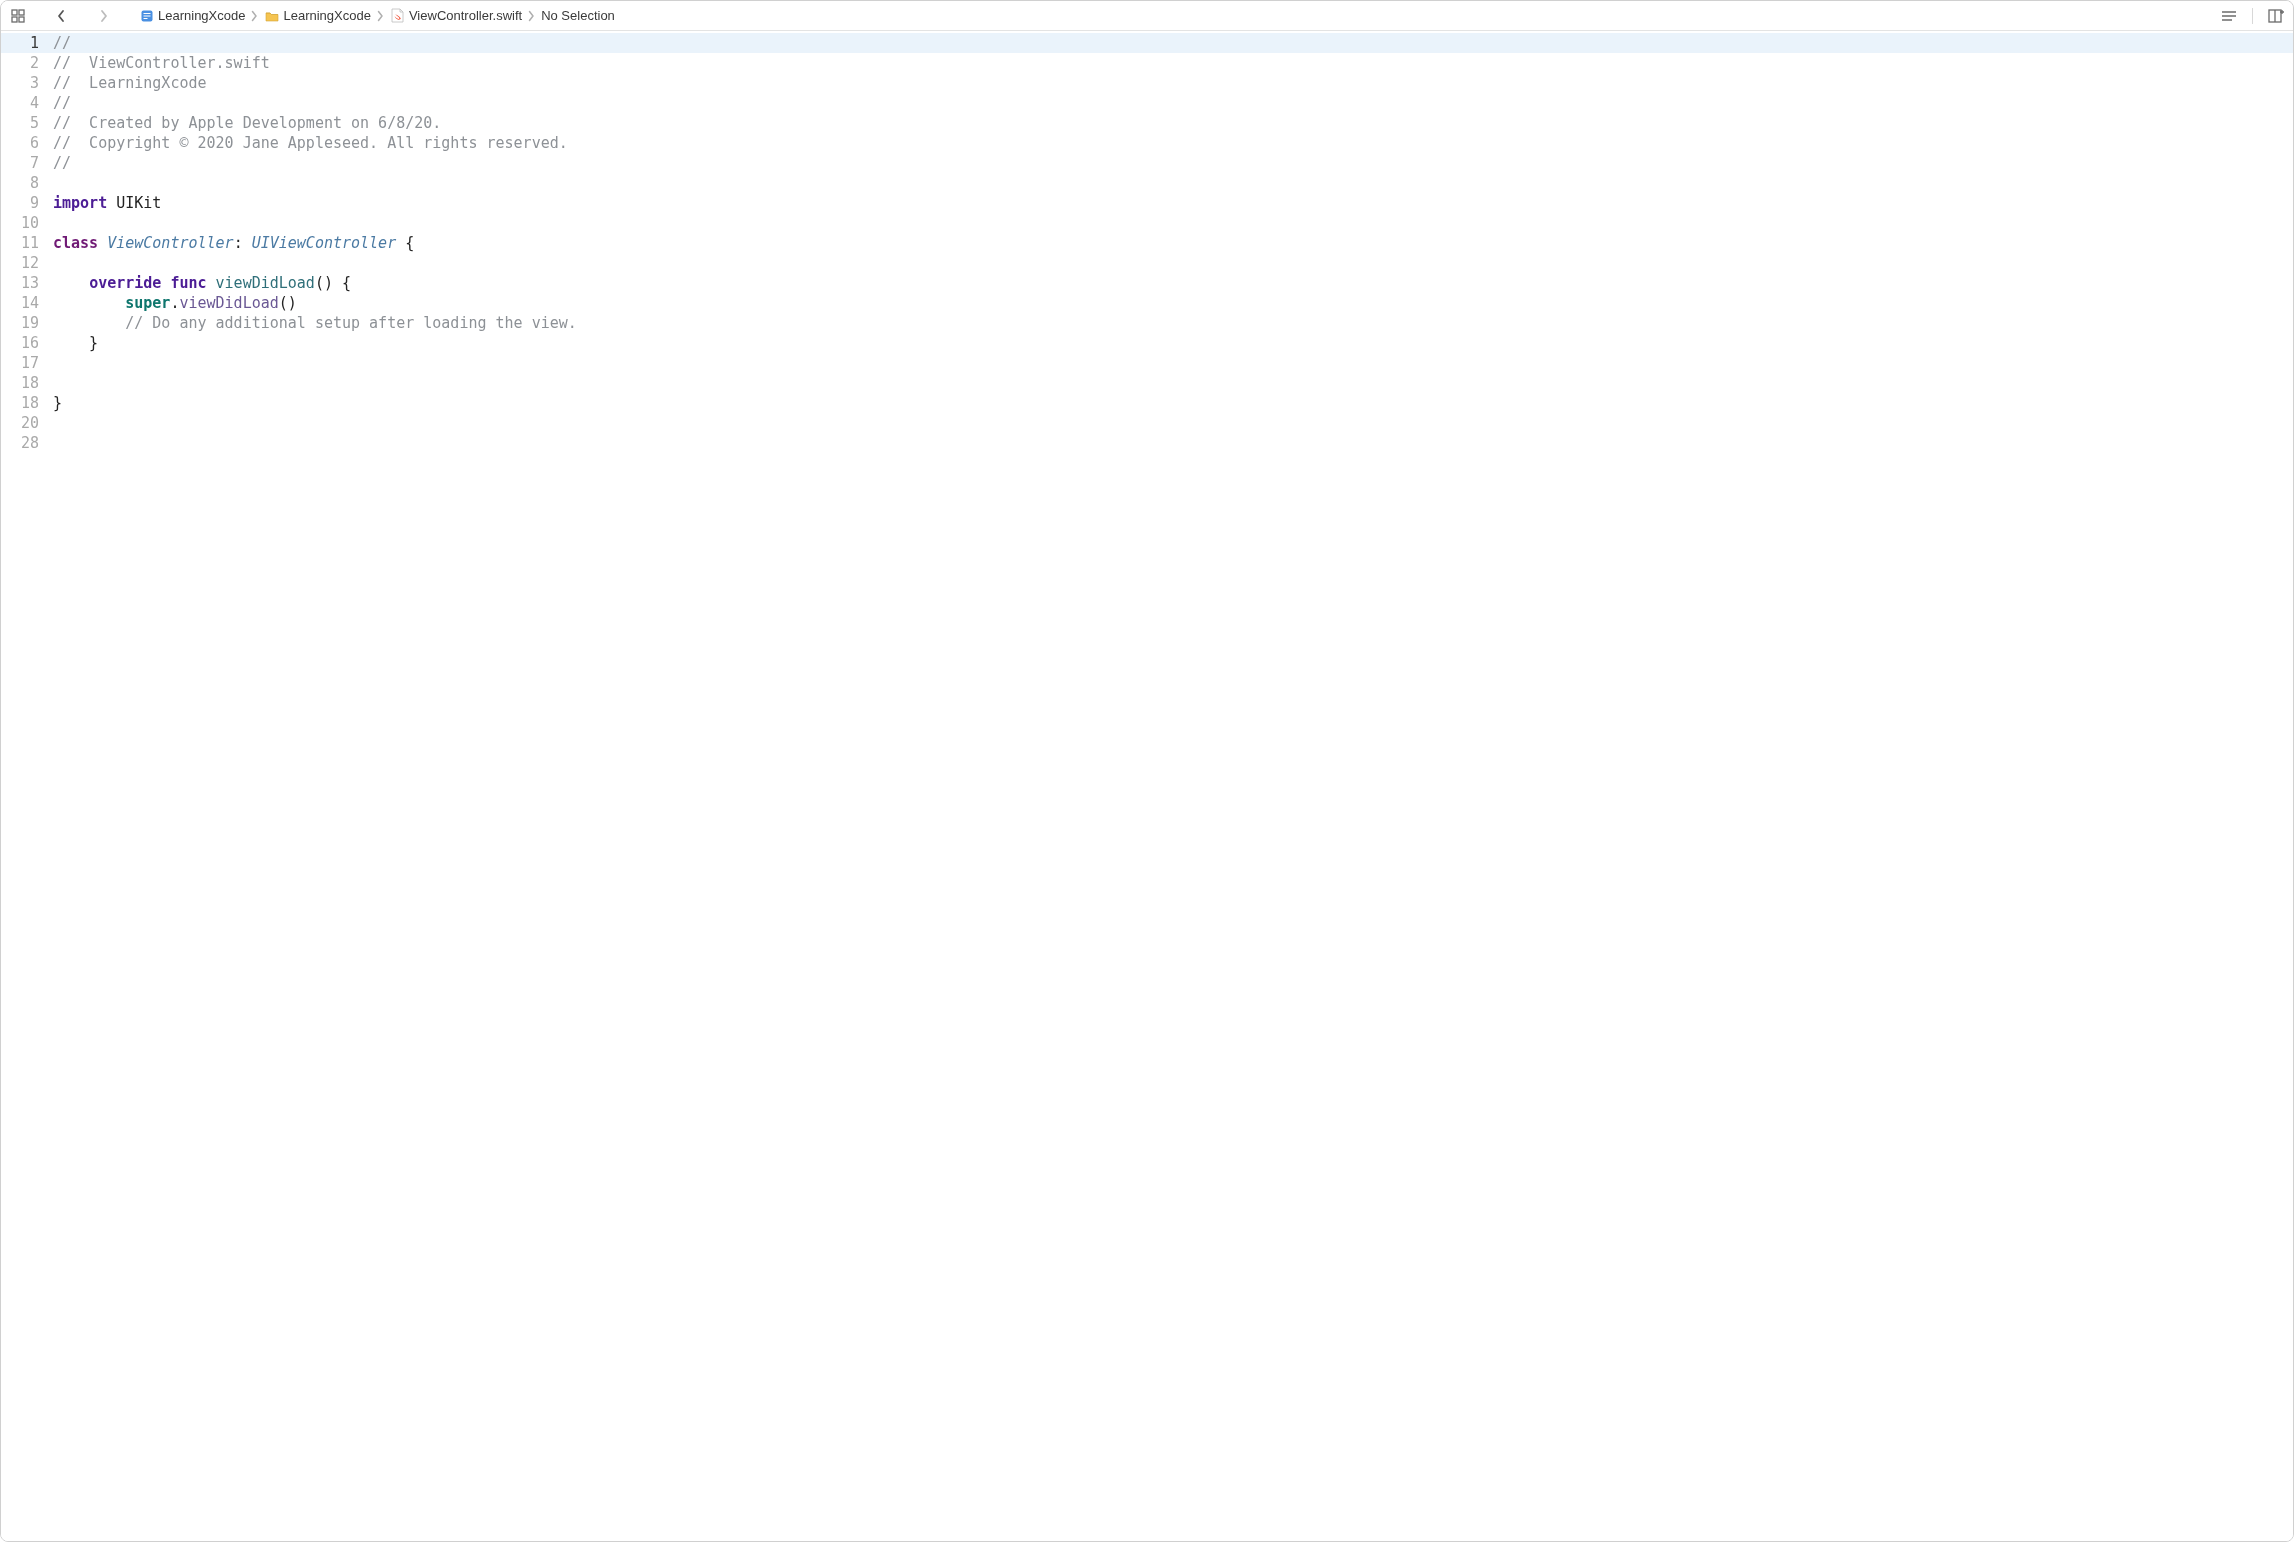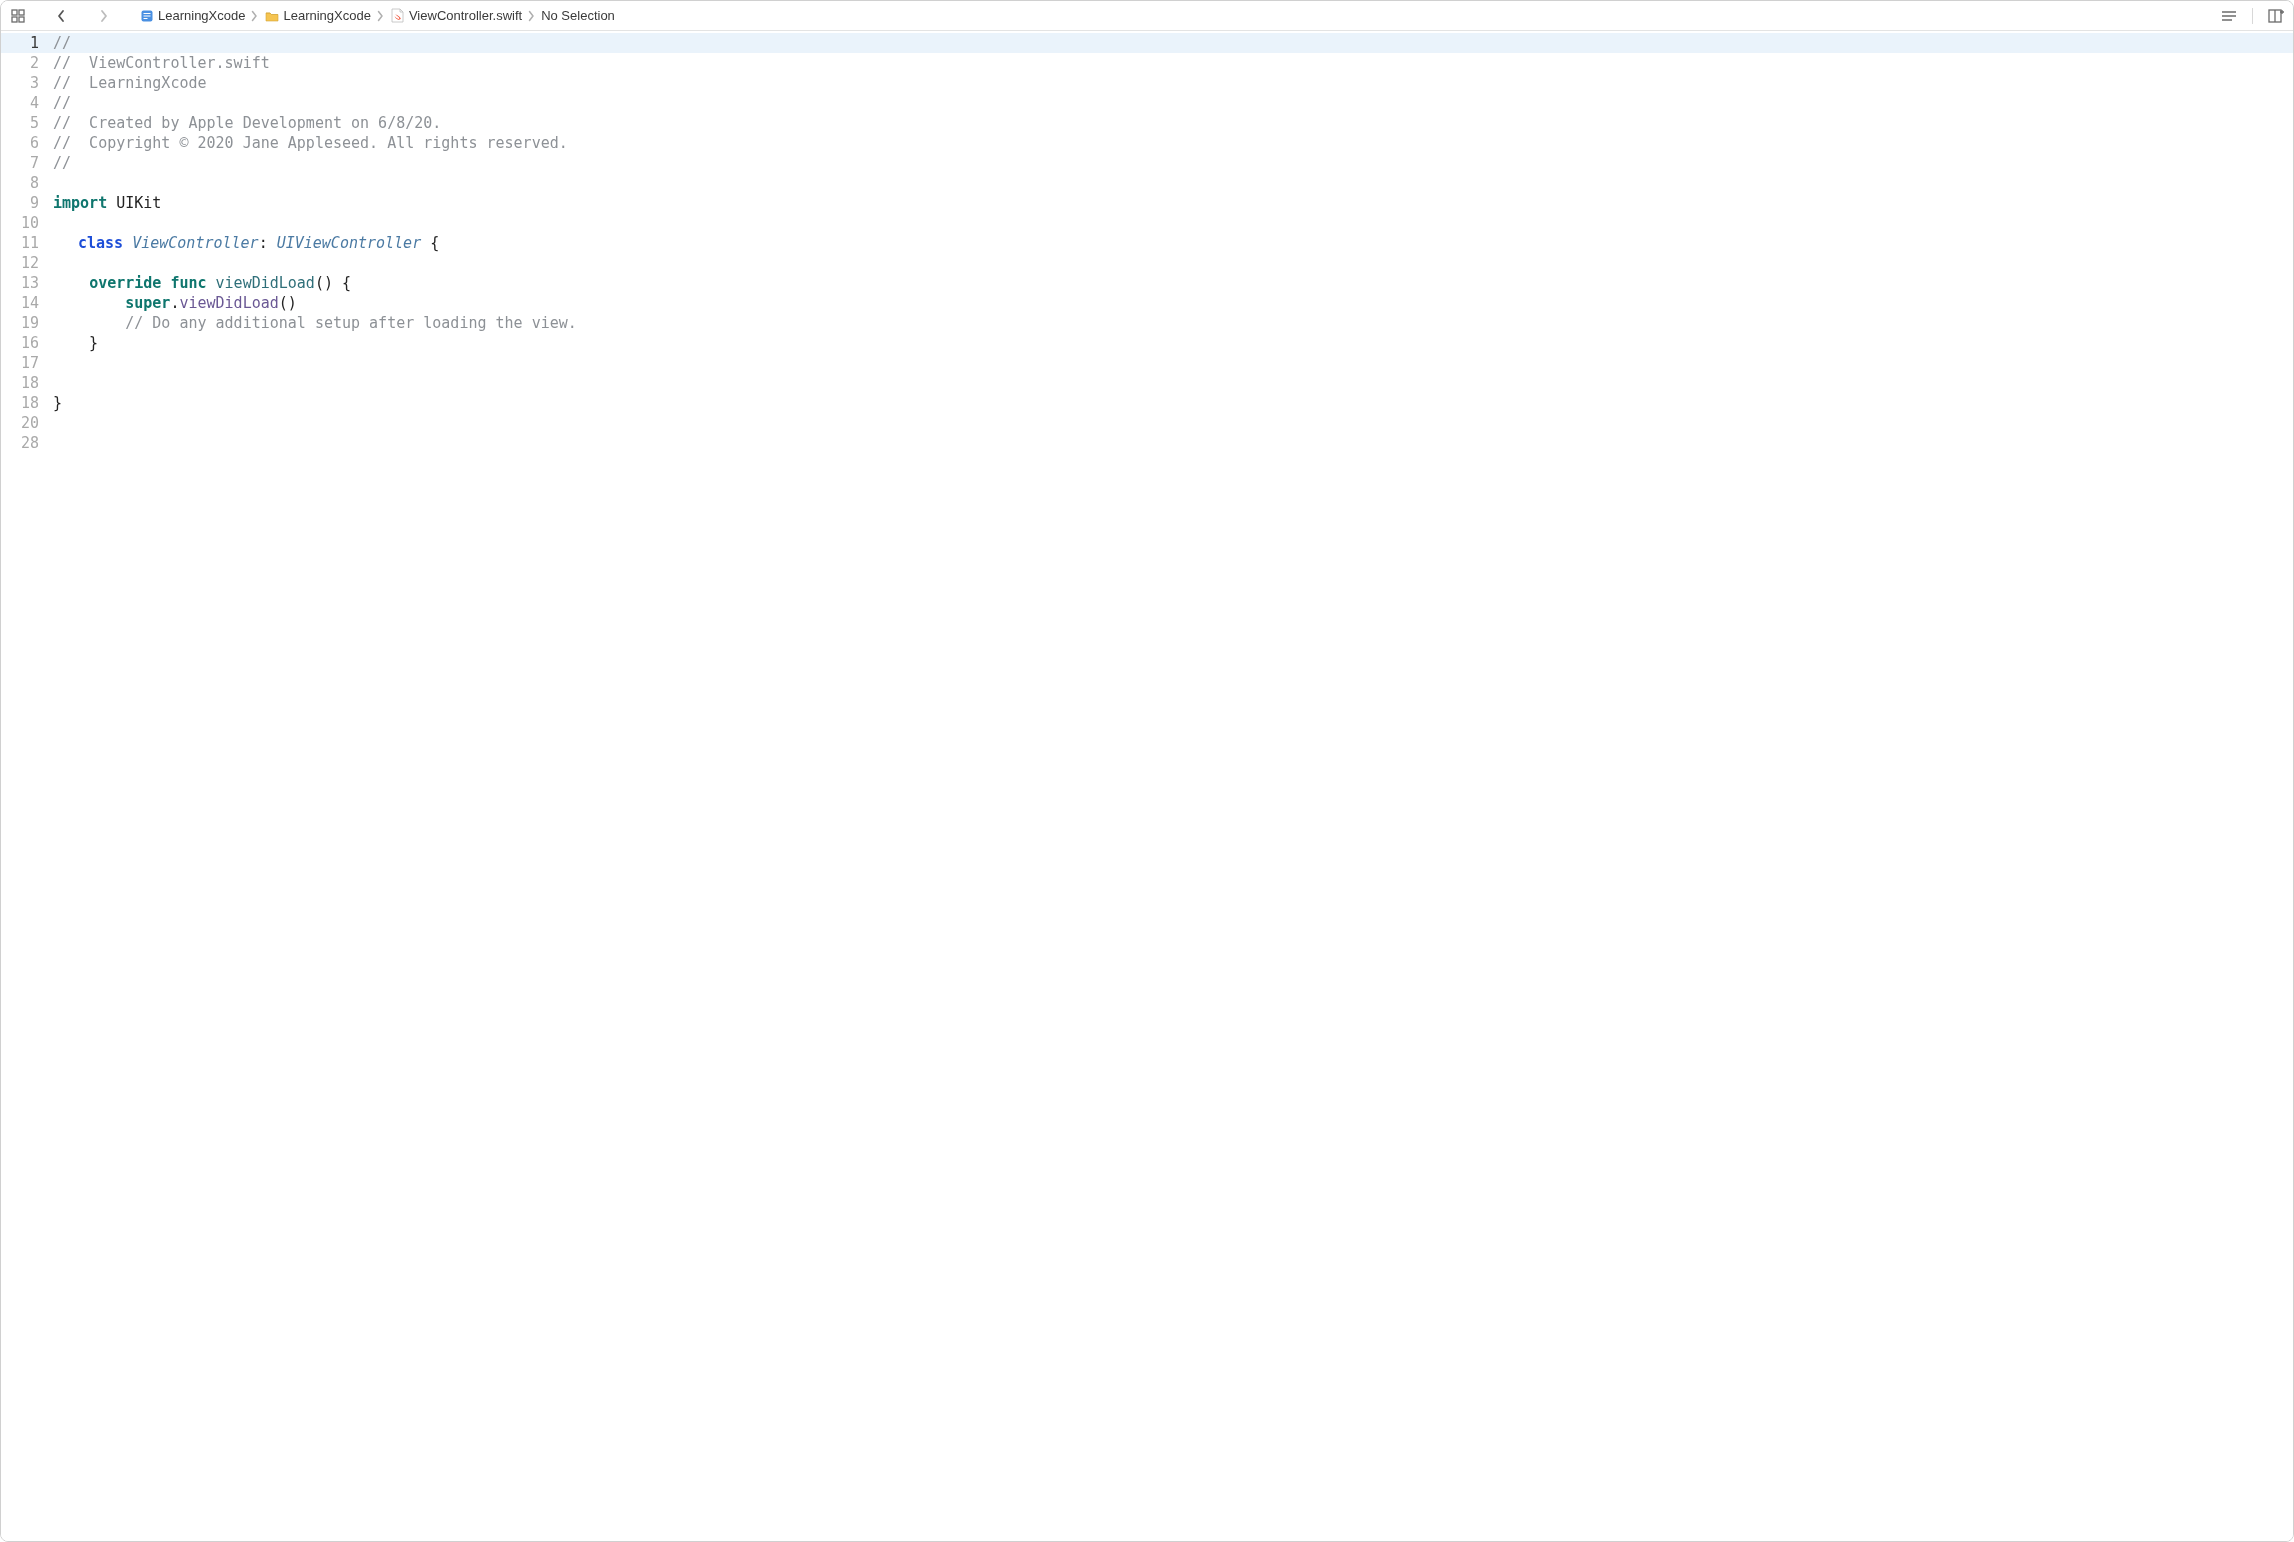--- a/index.html
+++ b/index.html
@@ -107,23 +107,23 @@
   }
   .code .line {
     height: 20px;
     padding-left: 4px;
   }
   .code .line.current { background: #eaf3fb; }
   .gutter .ln.current-bg { background: #eaf3fb; }
 
   
   .tok-comment { color: #8d9196; }
-  .tok-keyword { color: #0f766e; font-weight: 600; }
+  .tok-keyword { color: #4c1d95; font-weight: 600; }
   .tok-type    { color: #4b7aa3; font-style: italic; }
-  .tok-classkw { color: #1d4ed8; font-weight: 600; margin-left: 25px; }
+  .tok-classkw { color: #701a75; font-weight: 600; }
   .tok-fname   { color: #2f6f79; }
   .tok-method  { color: #6a5894; }
   .tok-super   { color: #0f766e; font-weight: 600; }
   .tok-plain   { color: #232323; }
   .tok-uikit   { color: #232323; }
 </style>
 </head>
 <body>
 
 <div class="window">

